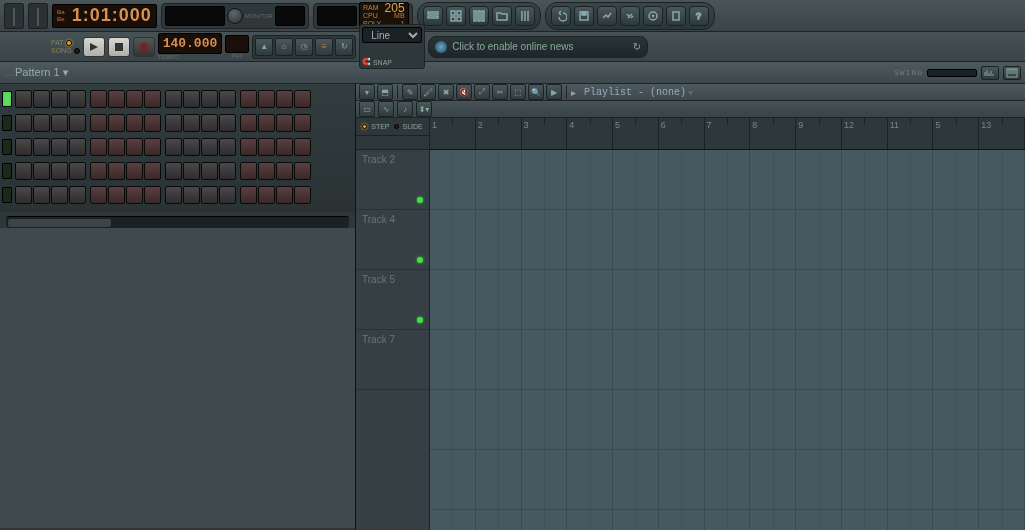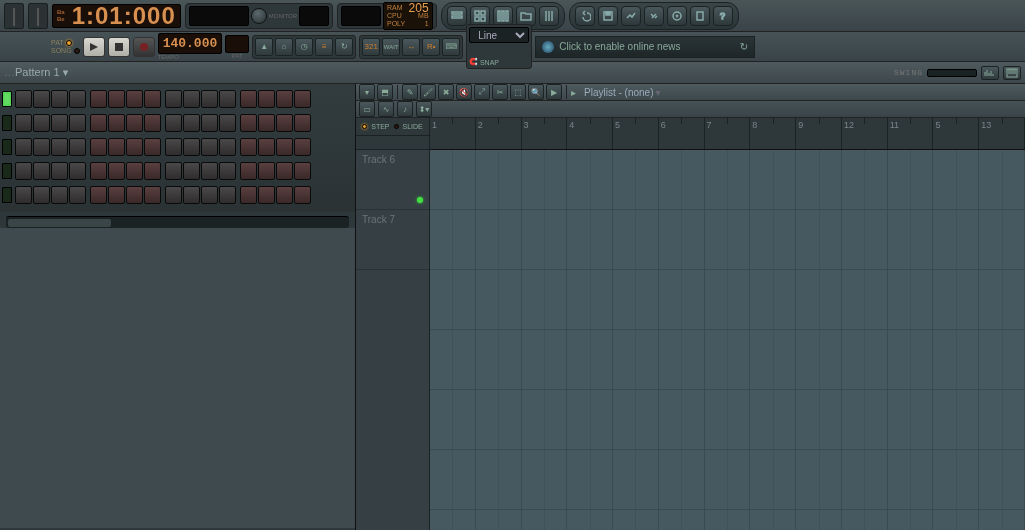--- a/index.html
+++ b/index.html
@@ -3,21 +3,21 @@
 <meta charset="utf-8">
 <style>
 * { margin: 0; padding: 0; box-sizing: border-box; font-family: Arial, sans-serif; }
 body { background: #3a4548; width: 1025px; height: 530px; overflow: hidden; color: #888; font-size: 10px; }
 
 
 .top-bar { height: 32px; background: linear-gradient(#4a5558, #3a4448); border-bottom: 1px solid #222; display: flex; align-items: center; padding: 2px 4px; gap: 4px; }
 .master-vol { width: 20px; height: 26px; background: #2a3234; border: 1px solid #1a2022; border-radius: 2px; position: relative; }
 .master-vol::after { content:''; position:absolute; left:50%; top:4px; width:2px; height:18px; background:#555; transform:translateX(-50%); }
 .lcd { background: #1a0e08; border: 1px solid #000; border-radius: 2px; padding: 1px 4px; color: #d89050; font-family: 'Courier New', monospace; font-weight: bold; display: flex; align-items: center; height: 24px; }
-.lcd-big { font-size: 24px; letter-spacing: 1px; }
+.lcd-big { font-size: 18px; letter-spacing: 1px; }
 .lcd-labels { display:flex; flex-direction:column; font-size:6px; color:#a06030; margin-right:3px; line-height:7px;}
 .top-group { display: flex; align-items: center; gap: 2px; background: #2e383a; border: 1px solid #222; border-radius: 4px; padding: 2px 3px; height: 26px; }
 .meter { width: 60px; height: 20px; background: #0a0a0a; border: 1px solid #000; border-radius: 2px; }
 .cpu-panel { background: #1a1208; border:1px solid #000; border-radius:2px; padding:1px 3px; font-size:7px; color:#c08040; line-height:8px; font-family:'Courier New',monospace; }
 .cpu-panel .val { color:#e8a050; font-size:12px; text-align:right; }
 .round-btn-group { display: flex; gap: 3px; background: linear-gradient(#3a4548,#2a3538); border: 1px solid #1a2224; border-radius: 12px; padding: 3px 5px; }
 .round-btn { width: 20px; height: 20px; background: linear-gradient(#4a585c, #2e383a); border: 1px solid #1a2224; border-radius: 4px; display:flex; align-items:center; justify-content:center; color:#8aa; cursor:pointer; }
 .round-btn svg { width:12px; height:12px; stroke:#8aa; fill:none; stroke-width:1.5; }
 
 
@@ -31,21 +31,21 @@
 .transport-btn svg { width:10px; height:10px; }
 .tempo-lcd { background:#1a0e08; border:1px solid #000; border-radius:2px; padding:2px 4px; color:#d89050; font-family:'Courier New',monospace; font-size:13px; font-weight:bold; }
 .knob { width:16px; height:16px; background: radial-gradient(circle at 40% 30%, #5a686c, #2a3234); border:1px solid #111; border-radius:50%; }
 .tiny-lbl { font-size:6px; color:#666; text-align:center; }
 .tool-row { display:flex; gap:2px; background:#2e383a; border:1px solid #222; border-radius:3px; padding:2px; }
 .tool-btn { width:18px; height:18px; background: linear-gradient(#4a585c,#303a3c); border:1px solid #1a2224; border-radius:2px; display:flex; align-items:center; justify-content:center; font-size:8px; color:#8a9; cursor:pointer; }
 .tool-btn.orange { color:#d08030; }
 .snap-sel { background:#1a2224; border:1px solid #000; color:#aab; font-size:10px; padding:1px 4px; border-radius:2px; width:60px; height:16px; }
 .snap-row { display:flex; flex-direction:column; gap:15px; background:#2e383a; border:1px solid #222; border-radius:3px; padding:2px; }
 .snap-lbl { font-size:7px; color:#8a9; display:flex; align-items:center; gap:2px; }
-.news-bar { flex:1; max-width:220px; height:22px; background: linear-gradient(#2a3436,#1e2628); border:1px solid #1a2224; border-radius:0; display:flex; align-items:center; padding:0 6px; gap:5px; color:#8a9; font-size:10px; }
+.news-bar { flex:1; max-width:220px; height:22px; background: linear-gradient(#2a3436,#1e2628); border:1px solid #1a2224; border-radius:8px; display:flex; align-items:center; padding:0 6px; gap:5px; color:#8a9; font-size:10px; }
 .news-icon { width:12px; height:12px; background: radial-gradient(circle,#6ab,#246); border-radius:50%; }
 
 
 .pattern-header { height: 22px; background: linear-gradient(#4e5a5e,#3e484c); border-bottom:1px solid #222; display:flex; align-items:center; padding:0 4px; gap:8px; }
 .pat-name { color:#9aa; font-size:11px; }
 .swing { display:flex; align-items:center; gap:4px; margin-left:auto; }
 .swing-lbl { font-size:8px; color:#777; letter-spacing:1px;font-family:Liberation Mono, monospace; }
 .swing-slider { width:50px; height:8px; background:#1a2224; border:1px solid #000; border-radius:2px; }
 .mini-btn { width:18px; height:14px; background:linear-gradient(#4a585c,#303a3c); border:1px solid #1a2224; border-radius:2px; display:flex; align-items:center; justify-content:center; }
 .mini-btn svg{width:12px;height:10px;}
@@ -63,21 +63,21 @@
 .step.b { background: linear-gradient(#5a4040,#3a2828); }
 .step.gap { margin-right:3px; }
 .seq-scroll { height:12px; background:#1a2224; border-top:1px solid #000; margin:4px 6px 0; border-radius:3px; position:relative; }
 .seq-scroll::after { content:''; position:absolute; left:2px; top:2px; width:30%; height:8px; background:#3a4548; border-radius:2px; }
 .seq-empty { height: 300px; background:#3e4a4e; }
 
 
 .playlist { flex:1; display:flex; flex-direction:column; background:#3a4548; }
 .pl-toolbar { height:22px; background: linear-gradient(#4e5a5e,#3e484c); border-bottom:1px solid #222; display:flex; align-items:center; padding:0 3px; gap:2px; }
 .pl-toolbar2 { height:20px; background: linear-gradient(#465256,#3a4448); border-bottom:1px solid #222; display:flex; align-items:center; padding:0 3px; gap:3px; }
-.pl-title { color:#9ab; font-size:10px; margin-left:6px; }
+.pl-title { color:#9ab; font-size:10px; margin-left:6px;font-family:Liberation Mono, monospace; }
 .pl-toolbar .tool-btn, .pl-toolbar2 .tool-btn { width:16px; height:16px; }
 .sep { width:1px; height:14px; background:#222; margin:0 2px; }
 .pl-body { flex:1; display:flex; }
 .pl-tracks-col { width:74px; background:#364044; border-right:1px solid #1a2224; }
 .pl-mode { height:18px; background:#2e383a; border-bottom:1px solid #1a2224; display:flex; align-items:center; justify-content:center; gap:4px; font-size:7px; color:#8a9; }
 .pl-mode .dot{width:5px;height:5px;}
 .pl-ruler-left { height:14px; background:#2e383a; border-bottom:1px solid #1a2224; }
 .track-head { height:60px; border-bottom:1px solid #2a3234; padding:4px 6px; color:#6a7478; font-size:10px; position:relative; }
 .track-led { position:absolute; right:6px; bottom:6px; width:6px; height:6px; background:#4d4; border-radius:50%; box-shadow:0 0 3px #3c3; }
 .pl-grid { flex:1; position:relative; background:#465860; overflow:hidden; }
@@ -240,27 +240,20 @@
     <span class="tiny-lbl">PAT</span>
   </div>
 
   <div class="tool-row">
     <div class="tool-btn">▲</div>
     <div class="tool-btn">⌂</div>
     <div class="tool-btn">◷</div>
     <div class="tool-btn orange">≡</div>
     <div class="tool-btn">↻</div>
   </div>
-  <div class="tool-row">
-    <div class="tool-btn orange">321</div>
-    <div class="tool-btn" style="font-size:6px;">WAIT</div>
-    <div class="tool-btn orange">↔</div>
-    <div class="tool-btn orange">R•</div>
-    <div class="tool-btn">⌨</div>
-  </div>
 
   <div class="snap-row">
     <select class="snap-sel"><option>Line</option></select>
     <div class="snap-lbl">
         <span>🧲</span>
         <span>SNAP</span>
       </div>
   </div>
 
   <div class="news-bar">
@@ -421,21 +414,23 @@
     <div class="pl-body">
       <div class="pl-tracks-col">
         <div class="pl-mode">
           <span class="dot on"></span>
             <span>STEP</span>
           <span class="dot"></span>
             <span>SLIDE</span>
         </div>
         <div class="pl-ruler-left"></div>
         <div id="track-heads">
-            <div class="track-head">Track 6<div class="track-led"></div></div>
+            <div class="track-head">Track 2<div class="track-led"></div></div>
+            <div class="track-head">Track 4<div class="track-led"></div></div>
+            <div class="track-head">Track 5<div class="track-led"></div></div>
             <div class="track-head">Track 7</div>
           </div>
       </div>
       <div class="pl-grid">
         <div class="pl-ruler" id="pl-ruler">
             <div class="bar">1</div>
             <div class="bar">2</div>
             <div class="bar">3</div>
             <div class="bar">4</div>
             <div class="bar">5</div>

